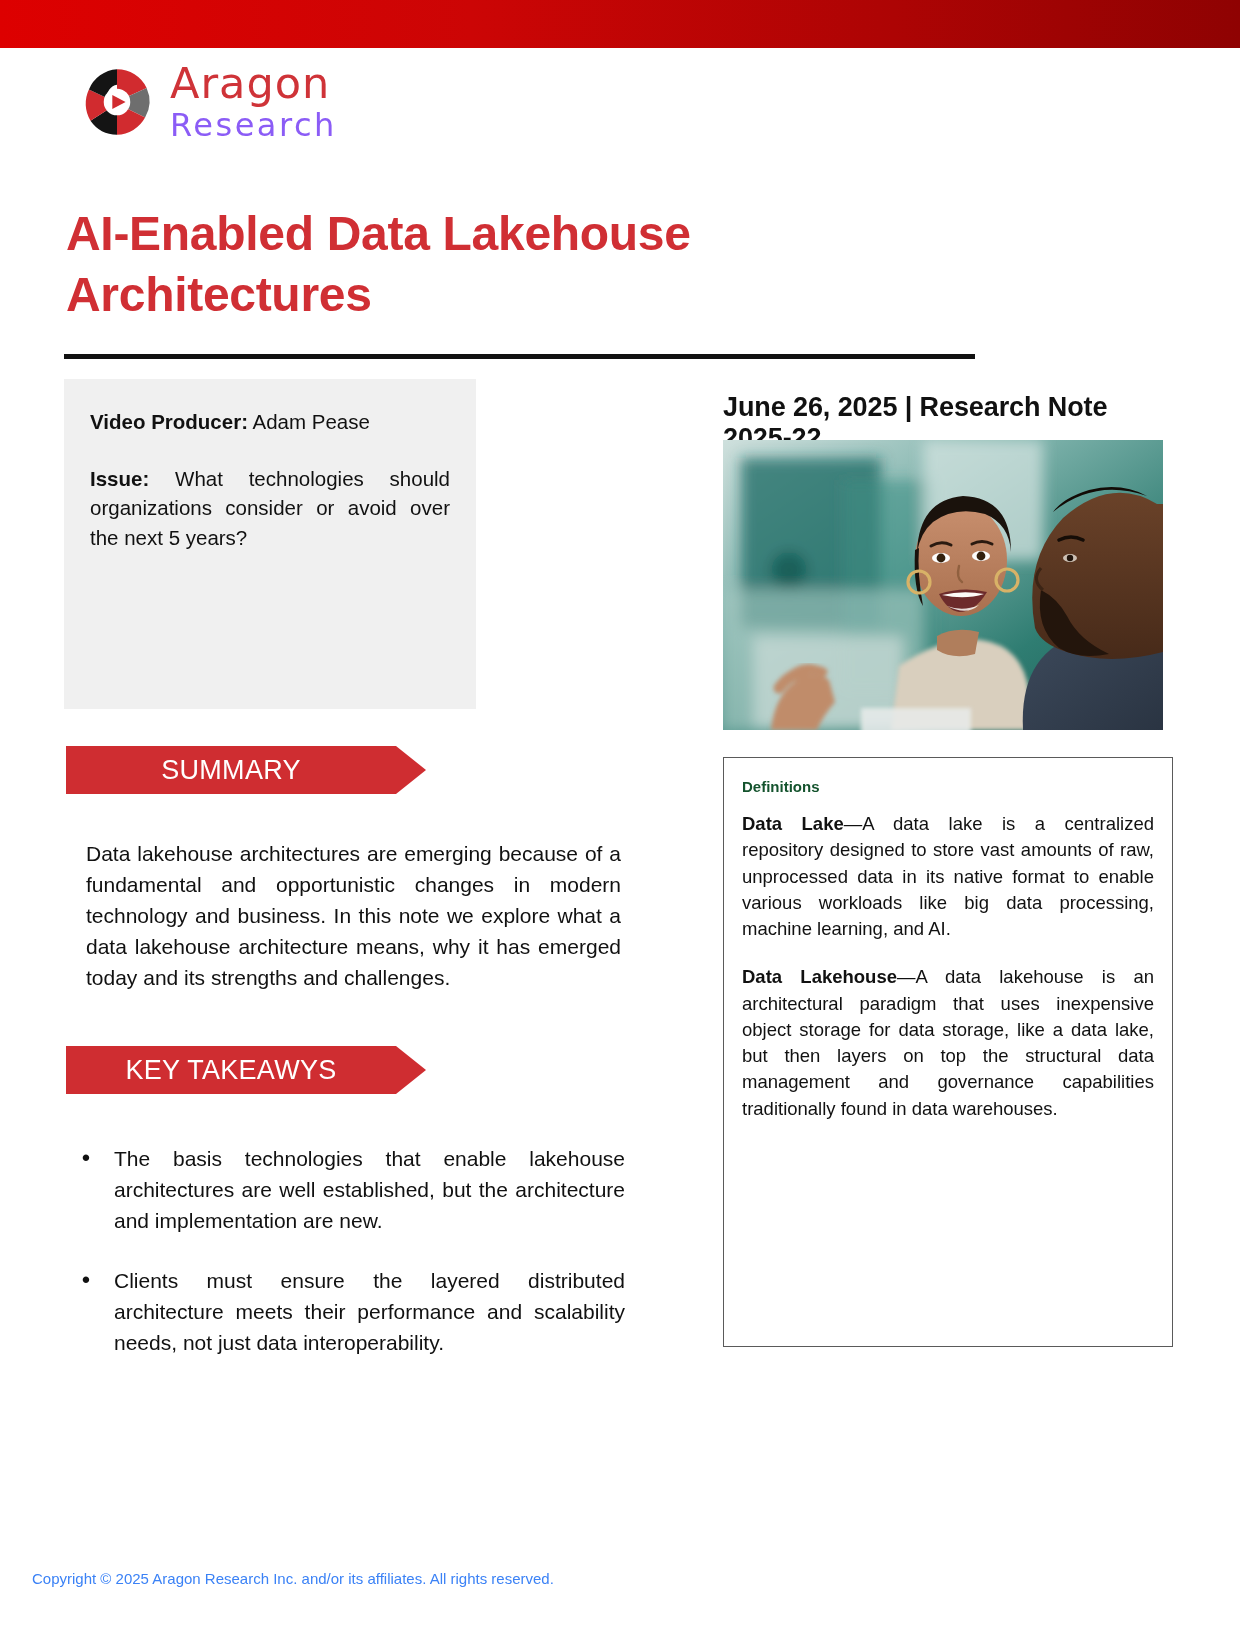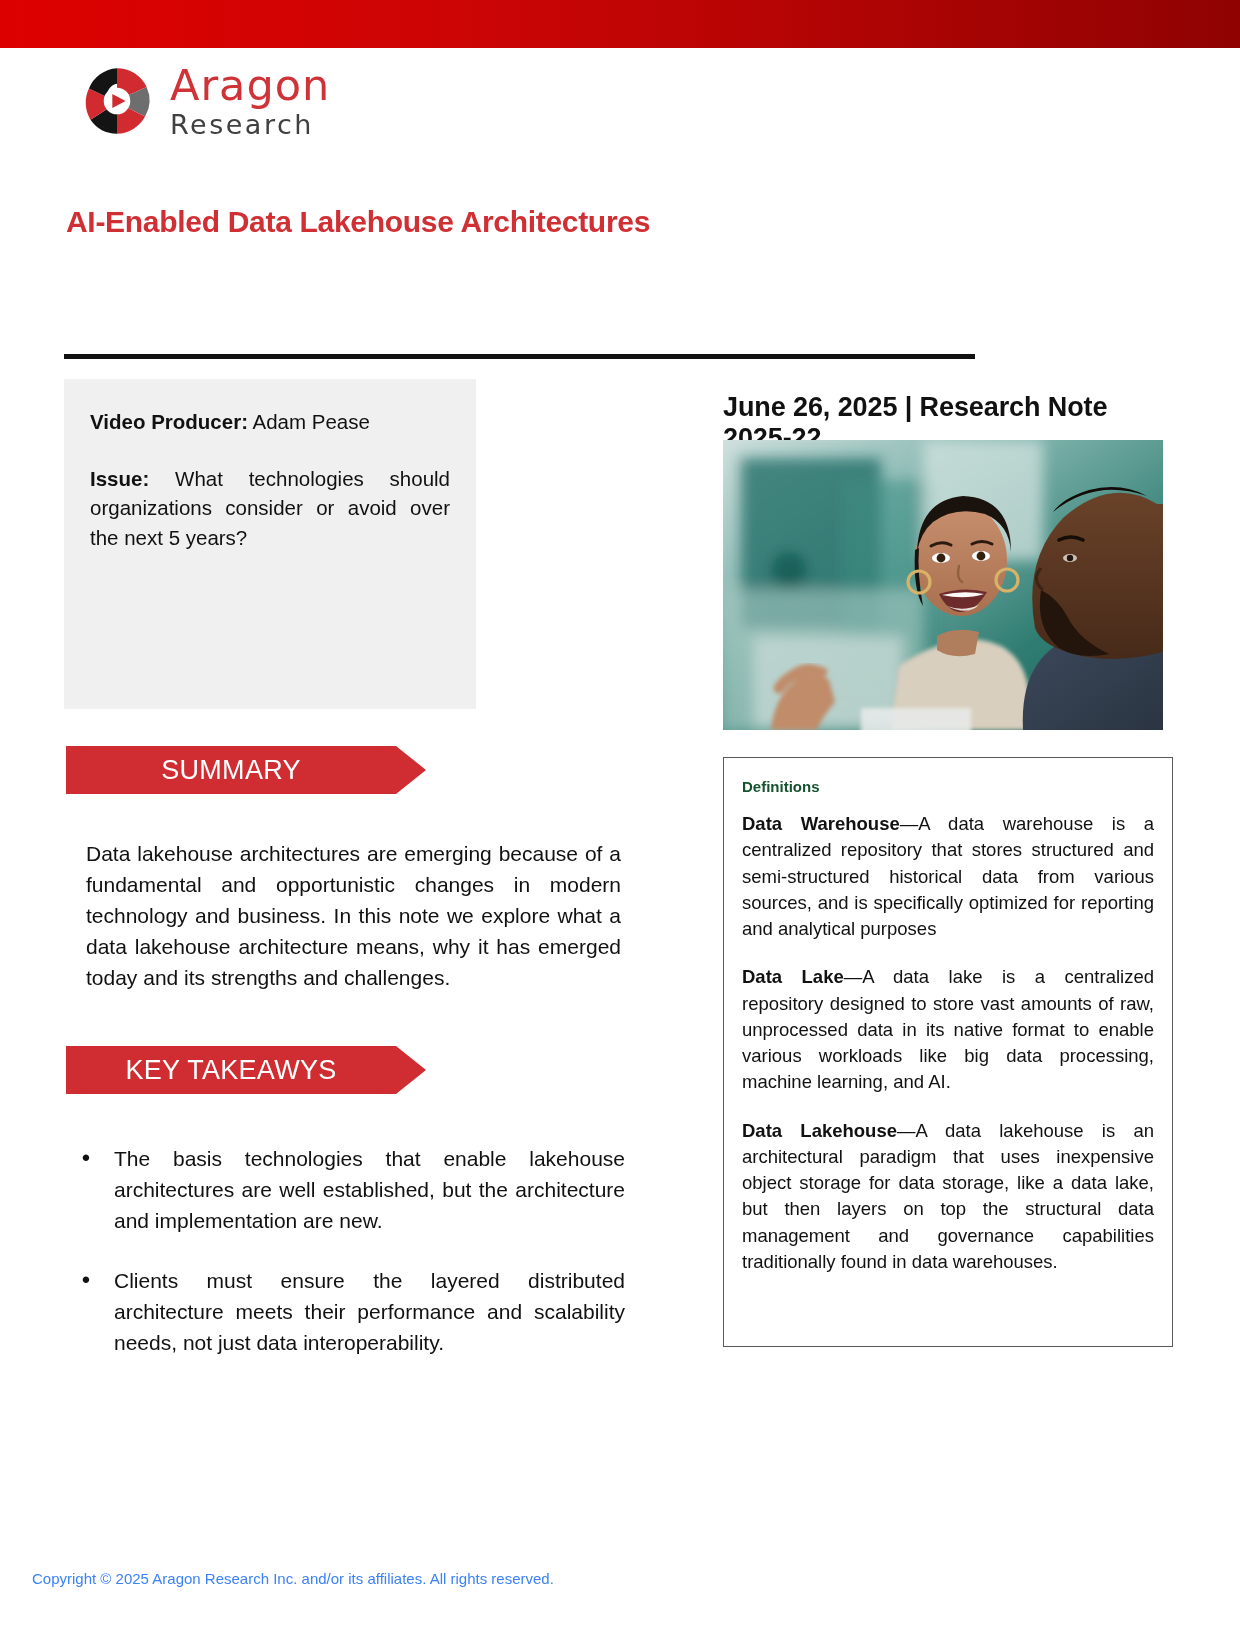--- a/index.html
+++ b/index.html
@@ -42,35 +42,35 @@
   .logo-mark { width: 78px; height: 78px; display: block; }
   .logo-words { display: flex; flex-direction: column; line-height: 1; }
   .logo-aragon {
     font-size: 43px;
     letter-spacing: 1px;
     color: #cf3338;
     font-family: "DejaVu Sans", sans-serif;
     font-weight: 400;
   }
   .logo-research {
-    font-size: 27px;
+    font-size: 32px;
     letter-spacing: 2.5px;
-    color: #404040;
+    color: #8b5cf6;
     font-family: "DejaVu Sans", sans-serif;
     font-weight: 400;
     margin-top: 4px;
   }
 
   
   .doc-title {
     position: absolute;
     top: 203px;
     left: 66px;
     width: 760px;
-    font-size: 30px;
+    font-size: 48px;
     font-weight: bold;
     line-height: 1.28;
     color: #d02f34;
     letter-spacing: -0.3px;
   }
 
   .title-rule {
     position: absolute;
     top: 354px;
     left: 64px;
@@ -348,23 +348,20 @@
     </div>
     <div class="takeaway-item">
       <span class="takeaway-bullet">•</span>
       <span class="takeaway-text">Clients must ensure the layered distributed architecture meets their performance and scalability needs, not just data interoperability.</span>
     </div>
   </div>
 
   <div class="definitions">
     <div class="definitions-heading">Definitions</div>
 
-    <p class="definition-item">
-      <span class="definition-term">Data Warehouse</span><span>—A data warehouse is a centralized repository that stores structured and semi-structured historical data from various sources, and is specifically optimized for reporting and analytical purposes</span>
-    </p>
 
     <p class="definition-item">
       <span class="definition-term">Data Lake</span><span>—A data lake is a centralized repository designed to store vast amounts of raw, unprocessed data in its native format to enable various workloads like big data processing, machine learning, and AI.</span>
     </p>
 
     <p class="definition-item">
       <span class="definition-term">Data Lakehouse</span><span>—A data lakehouse is an architectural paradigm that uses inexpensive object storage for data storage, like a data lake, but then layers on top the structural data management and governance capabilities traditionally found in data warehouses.</span>
     </p>
   </div>
 

